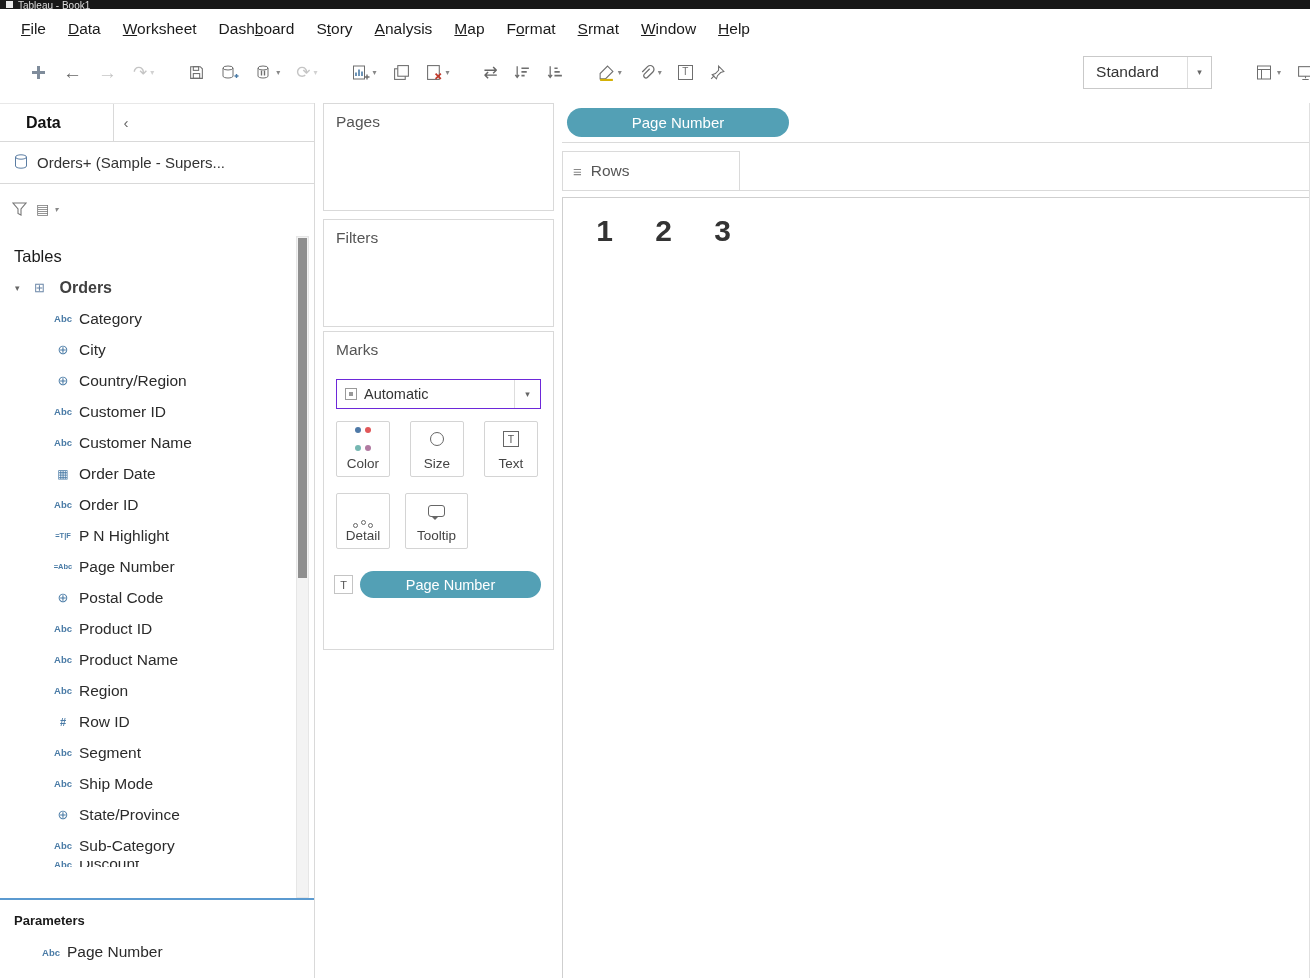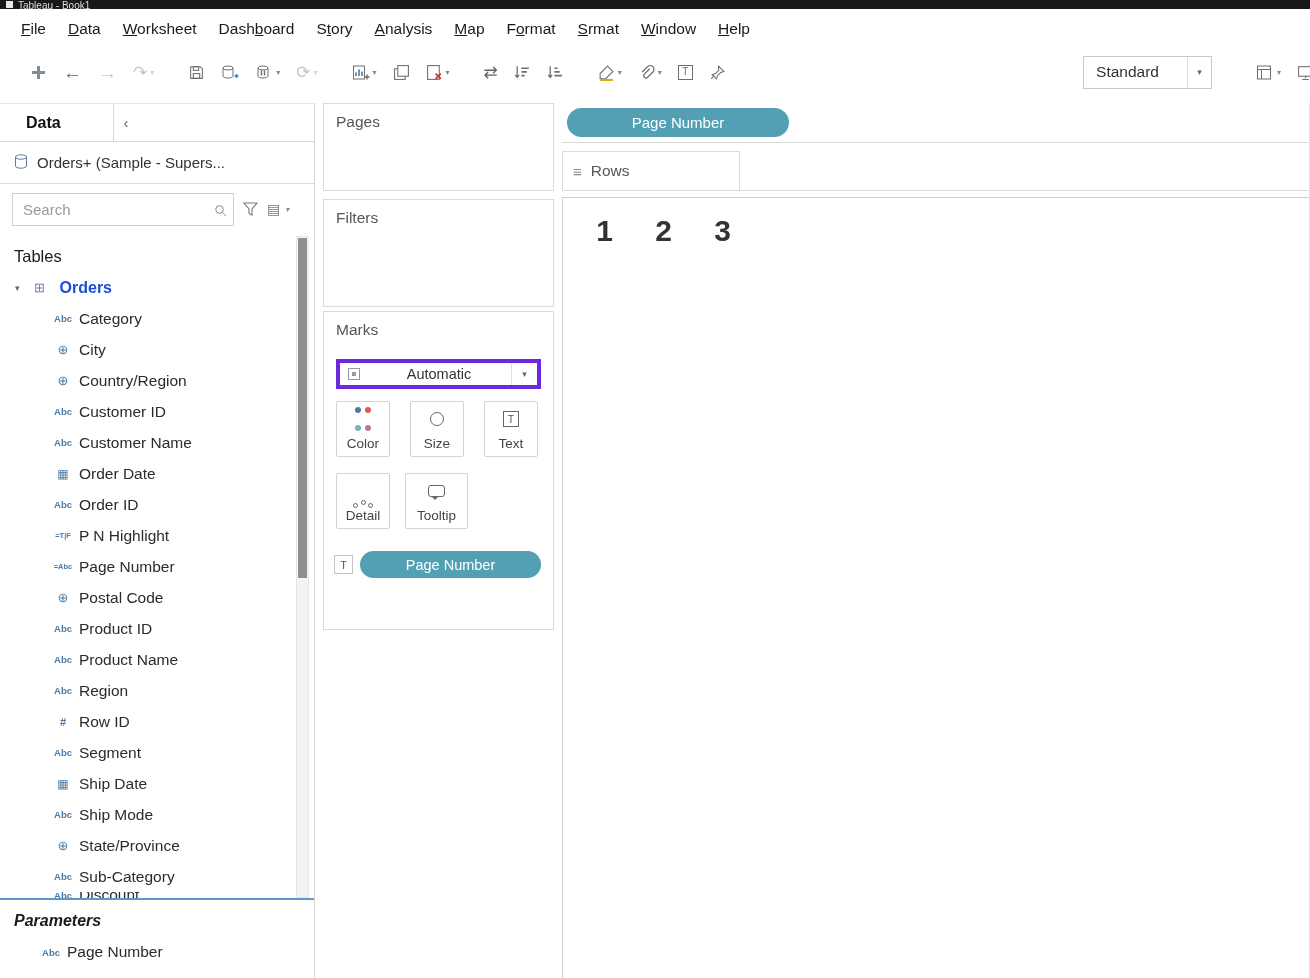--- a/index.html
+++ b/index.html
@@ -53,48 +53,48 @@
   .search-input{border:none;outline:none;flex:1;padding:0 24px 0 10px;font-size:15px;color:#333;font-family:inherit;background:transparent;}
   .search-input::placeholder{color:#9a9a9a;}
   .search-mag{position:absolute;right:6px;top:9px;}
   .funnel,.viewas{display:flex;align-items:center;color:#777;}
   .viewas{font-size:14px;gap:2px;}
 
   .fields-scroll{flex:1;position:relative;overflow:hidden;}
   .tables-heading{padding:12px 0 6px 14px;font-size:16.5px;font-weight:normal;color:#1a1a1a;line-height:20px;}
   .table-row{height:31px;display:flex;align-items:center;padding-left:15px;gap:7px;}
   .tchev{color:#666;font-size:9px;}
-  .tname{font-size:16px;font-weight:bold;color:#1d4ed8;}
+  .tname{font-size:16px;font-weight:bold;color:#404040;}
   .field-row{height:31px;display:flex;align-items:center;padding-left:50px;cursor:default;}
   #param-list .field-row{padding-left:38px;height:28px;}
   .field-row.partial{height:6px;overflow:hidden;}
   .field-label{font-size:15.5px;color:#2b2b2b;margin-left:3px;white-space:nowrap;}
   .fi{width:26px;flex:none;display:inline-flex;justify-content:center;color:#4a7ba6;}
   .fi[data-icon="string"]::before{content:"Abc";font-size:9.5px;font-weight:bold;}
   .fi[data-icon="geo"]::before{content:"⊕";font-size:13px;}
   .fi[data-icon="date"]::before{content:"▦";font-size:12px;}
   .fi[data-icon="number"]::before{content:"#";font-size:11px;font-weight:bold;}
   .fi[data-icon="calc-bool"]::before{content:"=T|F";font-size:7.5px;font-weight:bold;}
   .fi[data-icon="calc-string"]::before{content:"=Abc";font-size:7.5px;font-weight:bold;}
   .fi[data-icon="table"]::before{content:"⊞";font-size:13px;color:#6b87a8;}
 
   .vscroll{position:absolute;top:2px;right:5px;bottom:0;width:13px;background:#f3f3f3;border:1px solid #e6e6e6;}
   .vthumb{position:absolute;top:1px;left:1px;right:1px;height:340px;background:#8f8f8f;}
 
   .params{flex:none;height:80px;border-top:2px solid #5b9ad0;background:#fff;}
-  .params-heading{padding:11px 0 7px 14px;font-size:16px;font-weight:bold;color:#1a1a1a;line-height:20px;font-style:italic;}
+  .params-heading{padding:11px 0 7px 14px;font-size:13px;font-weight:bold;color:#1a1a1a;line-height:20px;}
 
   
   .cards{width:247px;flex:none;padding:0 8px;display:flex;flex-direction:column;}
   .card{border:1px solid #d9d9d9;background:#fff;}
-  .card-pages{height:88px;}
+  .card-pages{height:108px;}
   .card-filters{height:108px;margin-top:8px;}
   .card-marks{height:319px;margin-top:4px;}
   .card-title{padding:9px 12px 0;font-size:15.5px;color:#555;}
-  .mark-type{margin:20px 12px 0;height:30px;border:4px solid #6d28d9;display:flex;align-items:center;text-align:center;}
+  .mark-type{margin:20px 12px 0;height:30px;border:1px solid #6d28d9;display:flex;align-items:center;}
   .mt-icon{width:12px;height:12px;border:1px solid #999;margin:0 7px 0 8px;position:relative;flex:none;}
   .mt-icon::after{content:"";position:absolute;inset:3px;background:#999;}
   .mt-label{font-size:14.5px;color:#333;flex:1;}
   .mt-caret{width:26px;height:100%;border-left:1px solid #ddd;display:flex;align-items:center;justify-content:center;font-size:9px;color:#666;}
   .marks-row{display:flex;gap:20px;margin:12px 12px 0;}
   .marks-row.row2{gap:15px;margin-top:16px;}
   .mark-btn{width:54px;height:56px;border:1px solid #d4d4d4;border-radius:2px;background:#fff;display:flex;flex-direction:column;align-items:center;justify-content:flex-end;padding:0 0 5px;font-family:inherit;cursor:default;margin:0;}
   .mark-btn.wide{width:63px;}
   .mb-icon{flex:1;display:flex;align-items:center;justify-content:center;}
   .mb-label{font-size:13.5px;color:#444;}
@@ -315,27 +315,20 @@
 
       <div class="datasource">
         <span class="ds-icon"><svg width="14" height="15" viewBox="0 0 14 15">
               <ellipse cx="7" cy="3" rx="5.5" ry="2.2" fill="none" stroke="#5b7da3"></ellipse>
               <path d="M1.5 3v9c0 1.2 2.4 2.2 5.5 2.2s5.5-1 5.5-2.2V3" fill="none" stroke="#5b7da3"></path>
             </svg></span>
         <span class="ds-name">Orders+ (Sample - Supers...</span>
       </div>
 
       <div class="search-row">
-        <div class="search-box">
-          <input class="search-input" placeholder="Search" style="">
-          <span class="search-mag"><svg width="13" height="13" viewBox="0 0 13 13">
-                <circle cx="5.5" cy="5.5" r="3.8" fill="none" stroke="#888"></circle>
-                <path d="M8.5 8.5L12 12" stroke="#888"></path>
-              </svg></span>
-        </div>
         <span class="funnel">
             <svg width="15" height="14" viewBox="0 0 15 14">
               <path d="M1 1h13L9 7v6l-3-1.5V7z" fill="none" stroke="#777" stroke-width="1.1"></path>
             </svg>
           </span>
         <span class="viewas">▤<i class="caret">▾</i></span>
       </div>
 
       <div class="fields-scroll">
         <div class="tables-heading">Tables</div>
@@ -397,24 +390,20 @@
               <span class="fi" data-icon="string"></span>
               <span class="field-label">Region</span>
             </div>
             <div class="field-row">
               <span class="fi" data-icon="number"></span>
               <span class="field-label">Row ID</span>
             </div>
             <div class="field-row">
               <span class="fi" data-icon="string"></span>
               <span class="field-label">Segment</span>
-            </div>
-            <div class="field-row">
-              <span class="fi" data-icon="date"></span>
-              <span class="field-label">Ship Date</span>
             </div>
             <div class="field-row">
               <span class="fi" data-icon="string"></span>
               <span class="field-label">Ship Mode</span>
             </div>
             <div class="field-row">
               <span class="fi" data-icon="geo"></span>
               <span class="field-label">State/Province</span>
             </div>
             <div class="field-row">

